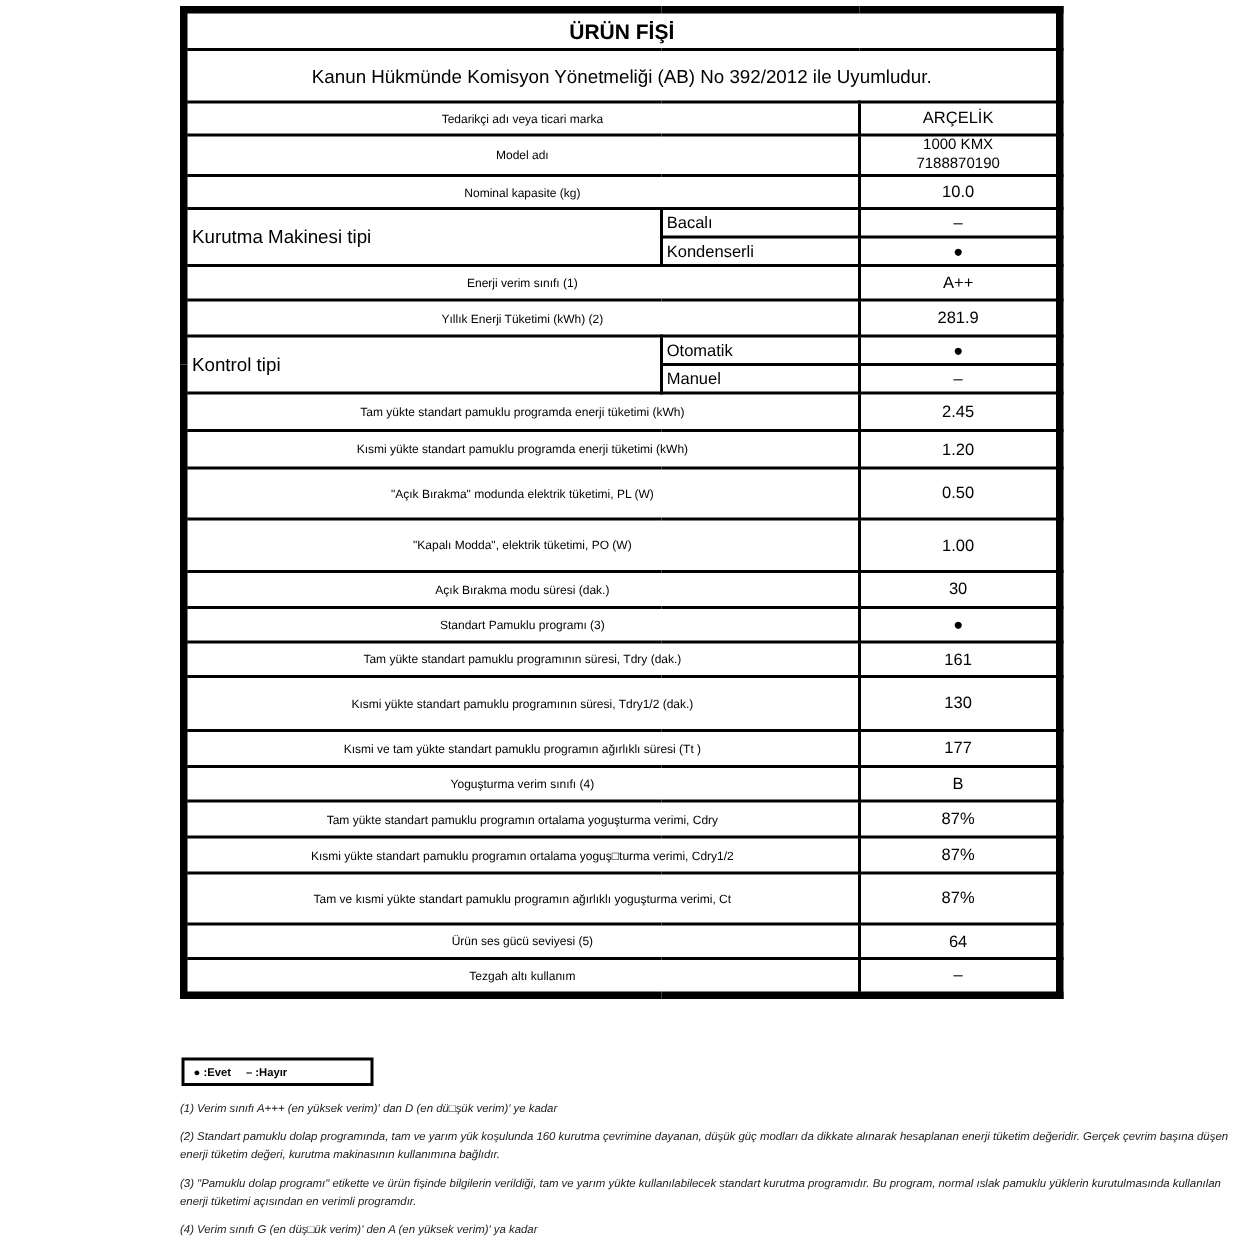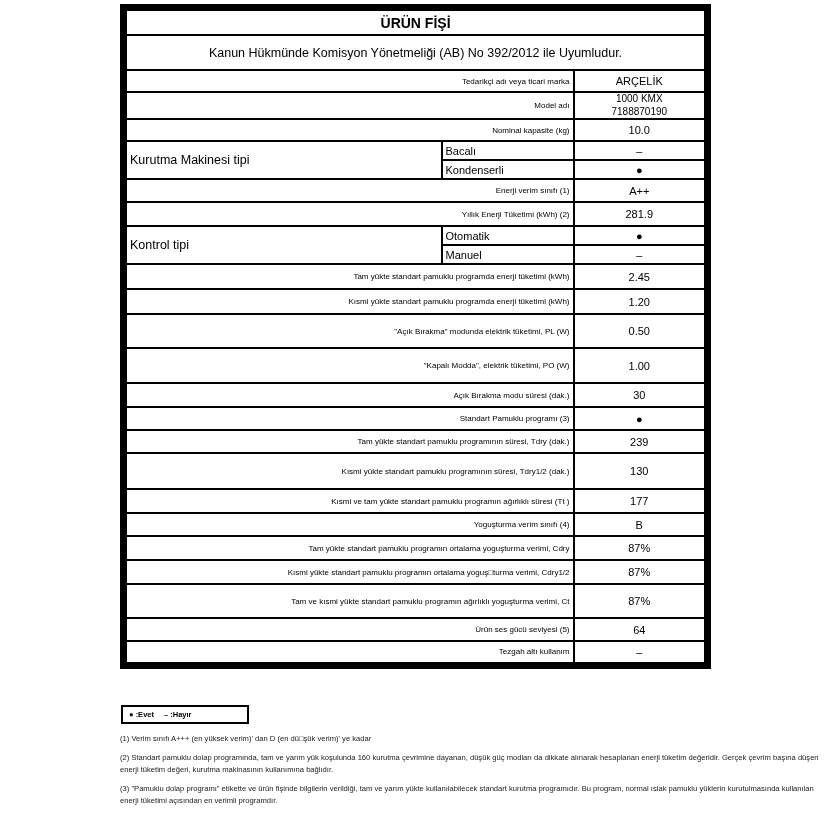--- a/index.html
+++ b/index.html
@@ -15,42 +15,42 @@
   .sheet {
     position: absolute;
     left: 120px;
     top: 4px;
     width: 586px;
   }
   table.fiche {
     border-collapse: collapse;
     table-layout: fixed;
     width: 584px;
-    border: 7px solid #000000;
+    border: 5px solid #000000;
   }
   table.fiche td {
     border: 2px solid #000;
     padding: 0 3px;
     vertical-align: middle;
     overflow: hidden;
   }
   td.title-cell {
     text-align: center;
     font-weight: bold;
     font-size: 14px;
     height: 23px;
   }
   td.subtitle-cell {
     text-align: center;
     font-size: 12.5px;
     height: 33px;
   }
   td.lbl {
     font-size: 8px;
-    text-align: right;
+    text-align: center;
     margin-left: 15px;
   }
   td.group-lbl {
     font-size: 12.5px;
     text-align: left;
   }
   td.sub {
     font-size: 11px;
     text-align: left;
   }
@@ -82,20 +82,21 @@
     position: absolute;
     left: 120px;
     top: 733px;
     width: 712px;
     font-size: 7.6px;
     color: #1a1a1a;
     line-height: 1.5;
   }
   .footnotes p {
     margin: 0 0 8px 0;
+    font-style: italic;
   }
 </style>
 </head>
 <body>
 
 <div class="sheet">
   <table class="fiche">
     <colgroup>
       <col style="width:318px">
       <col style="width:132px">
@@ -183,21 +184,21 @@
       <td class="val">30</td>
     </tr>
 
     <tr style="height:23px">
       <td colspan="2" class="lbl">Standart Pamuklu programı (3)</td>
       <td class="val">●</td>
     </tr>
 
     <tr style="height:23px">
       <td colspan="2" class="lbl">Tam yükte standart pamuklu programının süresi, Tdry (dak.)</td>
-      <td class="val">239</td>
+      <td class="val">161</td>
     </tr>
 
     <tr style="height:36px">
       <td colspan="2" class="lbl">Kısmi yükte standart pamuklu programının süresi, Tdry1/2 (dak.)</td>
       <td class="val">130</td>
     </tr>
 
     <tr style="height:24px">
       <td colspan="2" class="lbl">Kısmi ve tam yükte standart pamuklu programın ağırlıklı süresi (Tt )</td>
       <td class="val">177</td>
@@ -238,14 +239,15 @@
 
 <div class="legend">
   <span class="pair"><span>●</span> <span>:Evet</span></span>
   <span class="pair"><span>–</span> <span>:Hayır</span></span>
 </div>
 
 <div class="footnotes">
   <p>(1) Verim sınıfı A+++ (en yüksek verim)' dan D (en dü□şük verim)' ye kadar</p>
   <p>(2) Standart pamuklu dolap programında, tam ve yarım yük koşulunda 160 kurutma çevrimine dayanan, düşük güç modları da dikkate alınarak hesaplanan enerji tüketim değeridir. Gerçek çevrim başına düşen enerji tüketim değeri, kurutma makinasının kullanımına bağlıdır.</p>
   <p>(3) "Pamuklu dolap programı" etikette ve ürün fişinde bilgilerin verildiği, tam ve yarım yükte kullanılabilecek standart kurutma programıdır. Bu program, normal ıslak pamuklu yüklerin kurutulmasında kullanılan enerji tüketimi açısından en verimli programdır.</p>
+  <p>(4) Verim sınıfı G (en düş□ük verim)' den A (en yüksek verim)' ya kadar</p>
 
 </div>
 
 </body></html>

